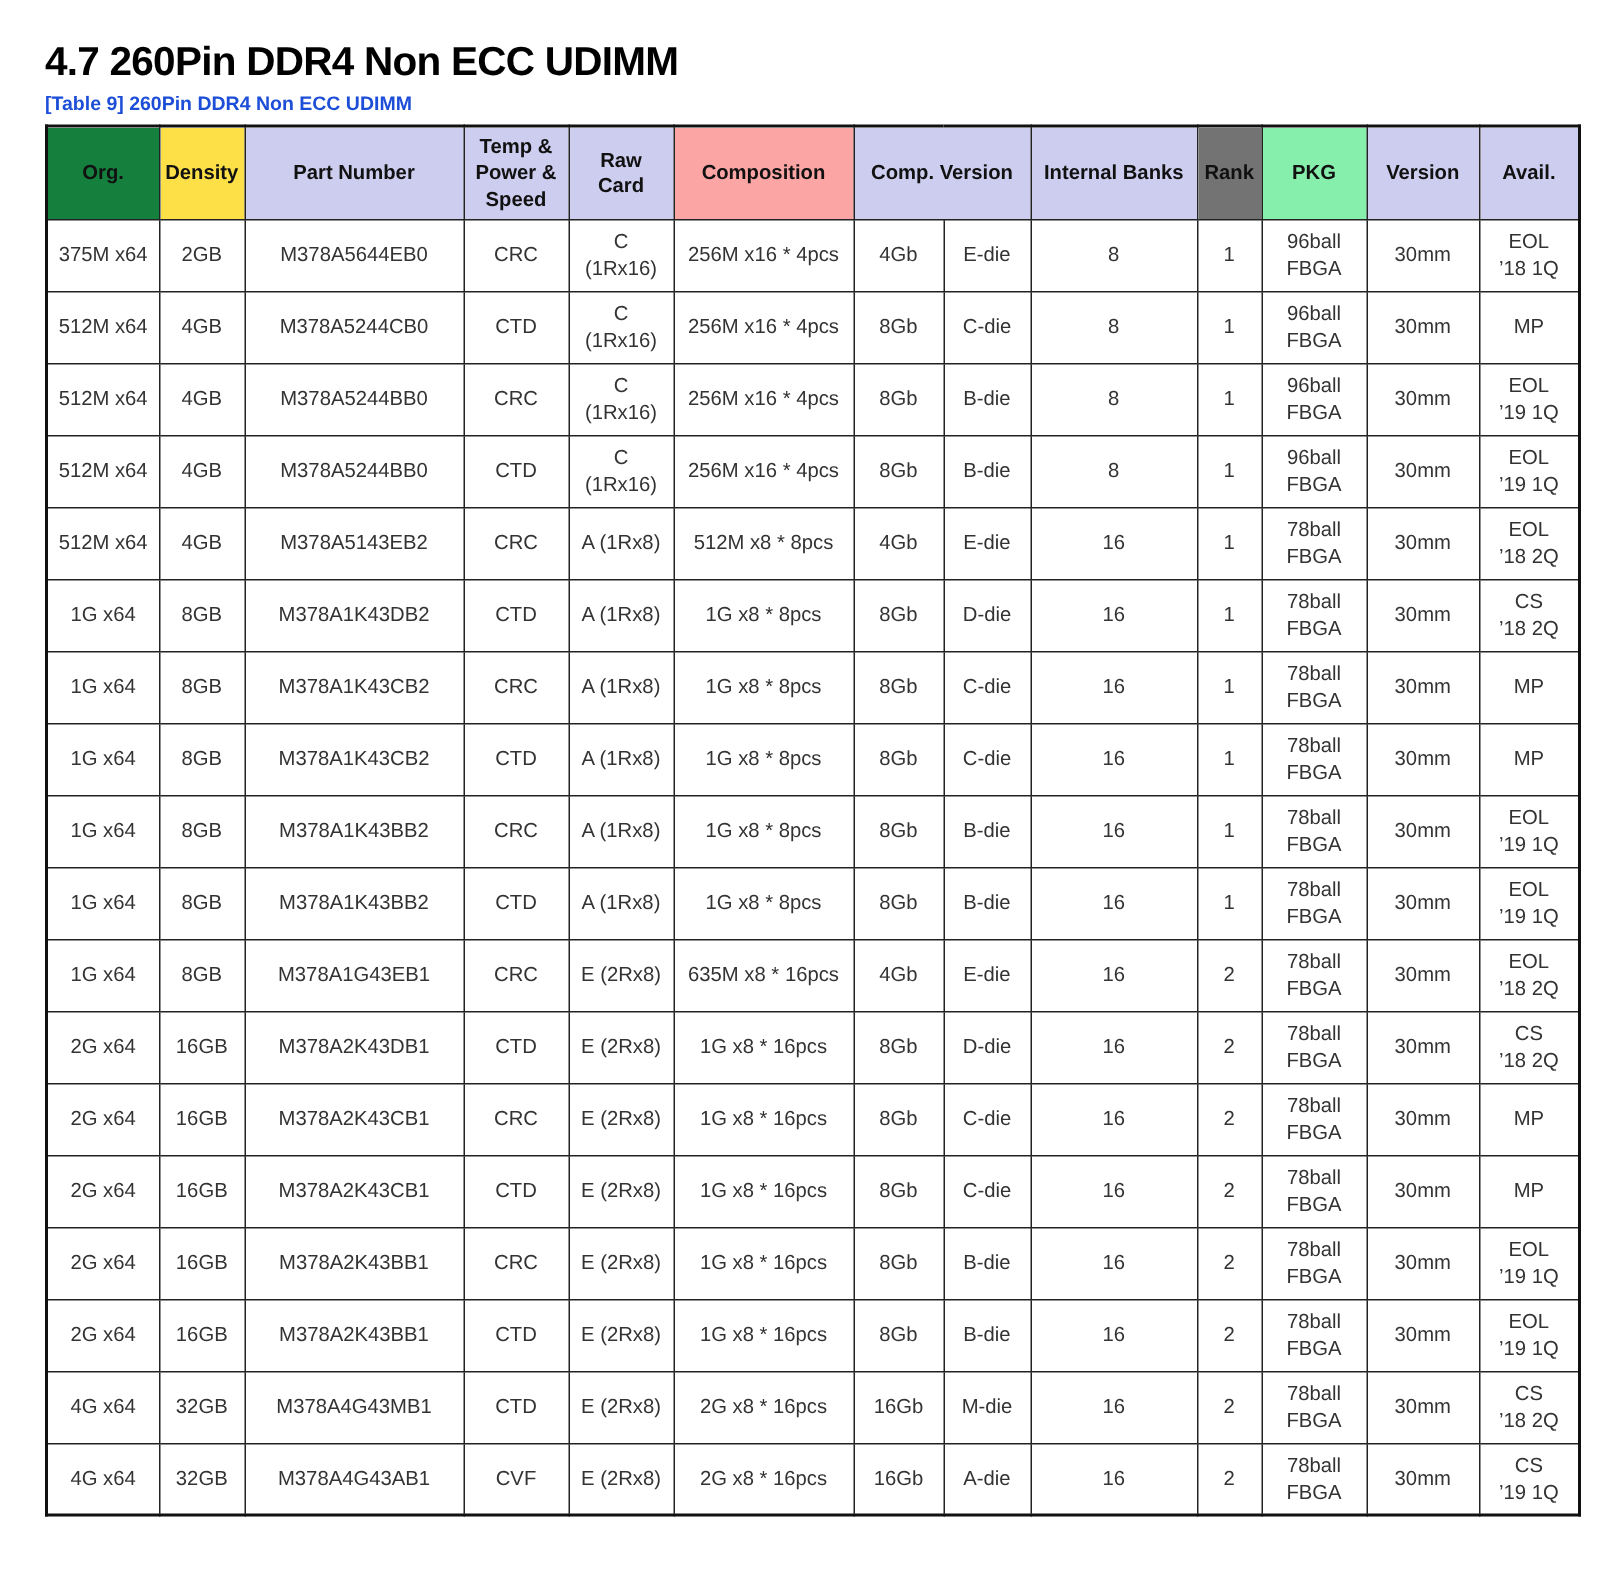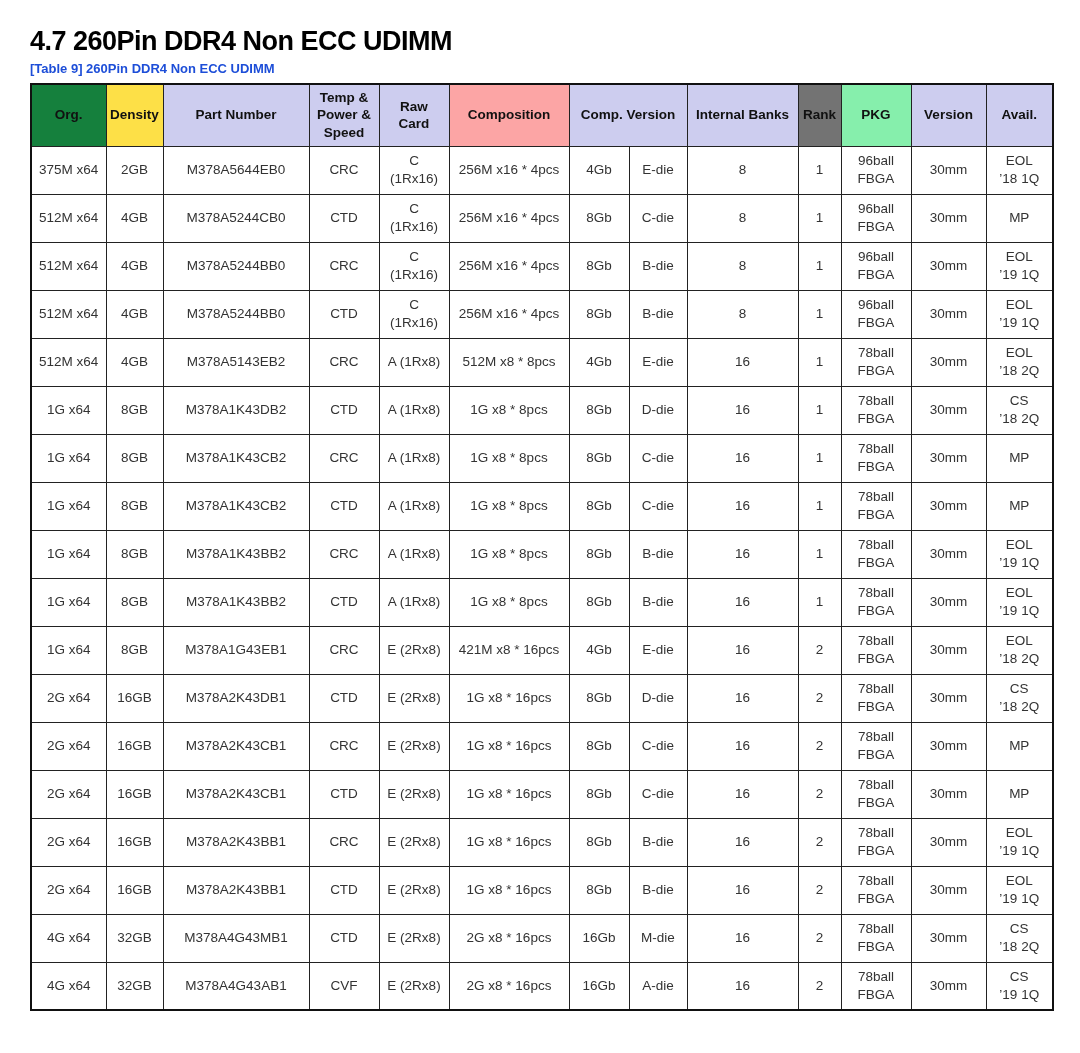--- a/index.html
+++ b/index.html
@@ -286,21 +286,21 @@
           <td>30mm</td>
           <td>EOL
 ’19 1Q</td>
         </tr>
         <tr>
           <td>1G x64</td>
           <td>8GB</td>
           <td>M378A1G43EB1</td>
           <td>CRC</td>
           <td>E (2Rx8)</td>
-          <td>421M x8 * 16pcs</td>
+          <td>635M x8 * 16pcs</td>
           <td>4Gb</td>
           <td>E-die</td>
           <td>16</td>
           <td>2</td>
           <td>78ball
 FBGA</td>
           <td>30mm</td>
           <td>EOL
 ’18 2Q</td>
         </tr>

